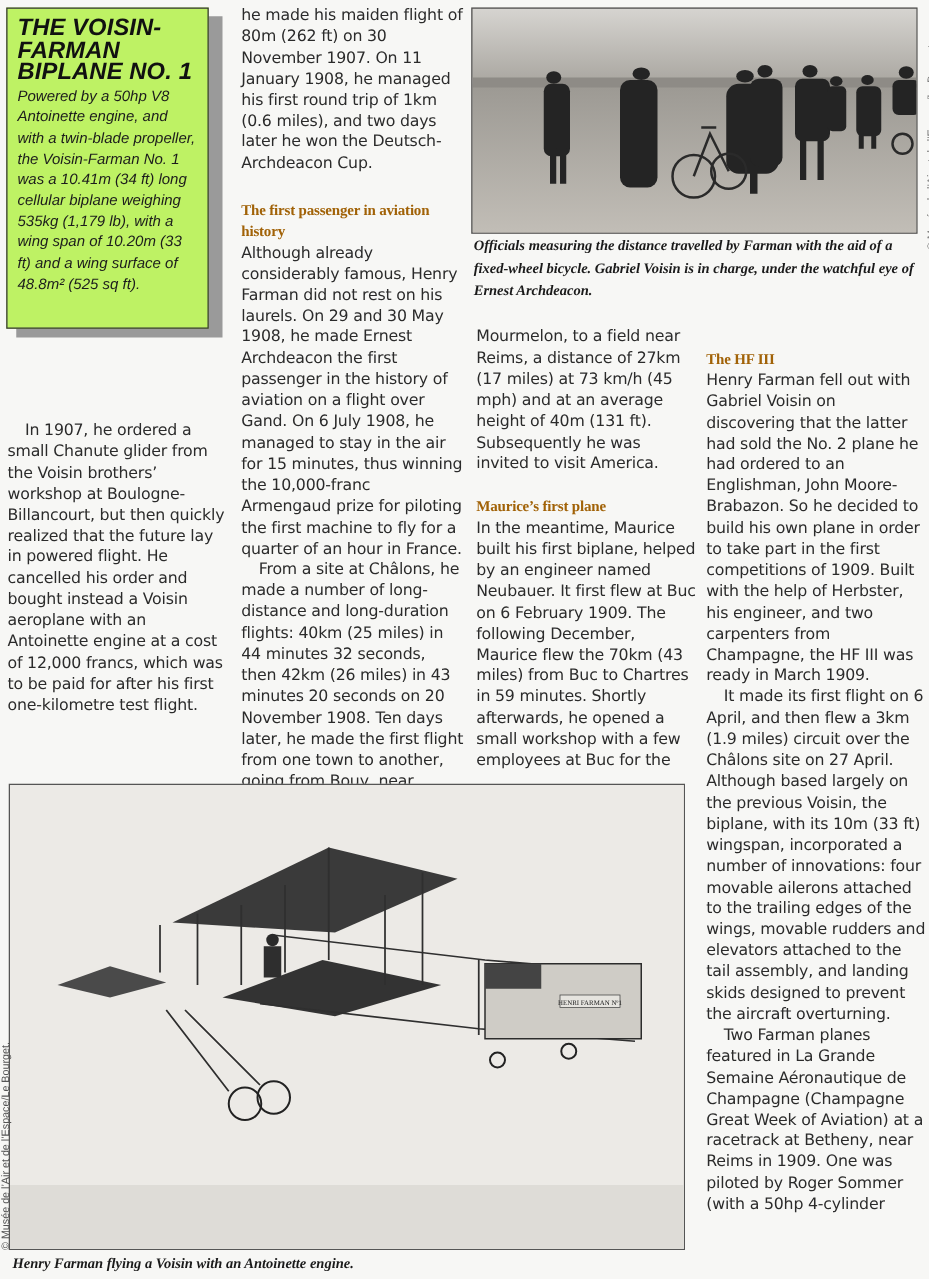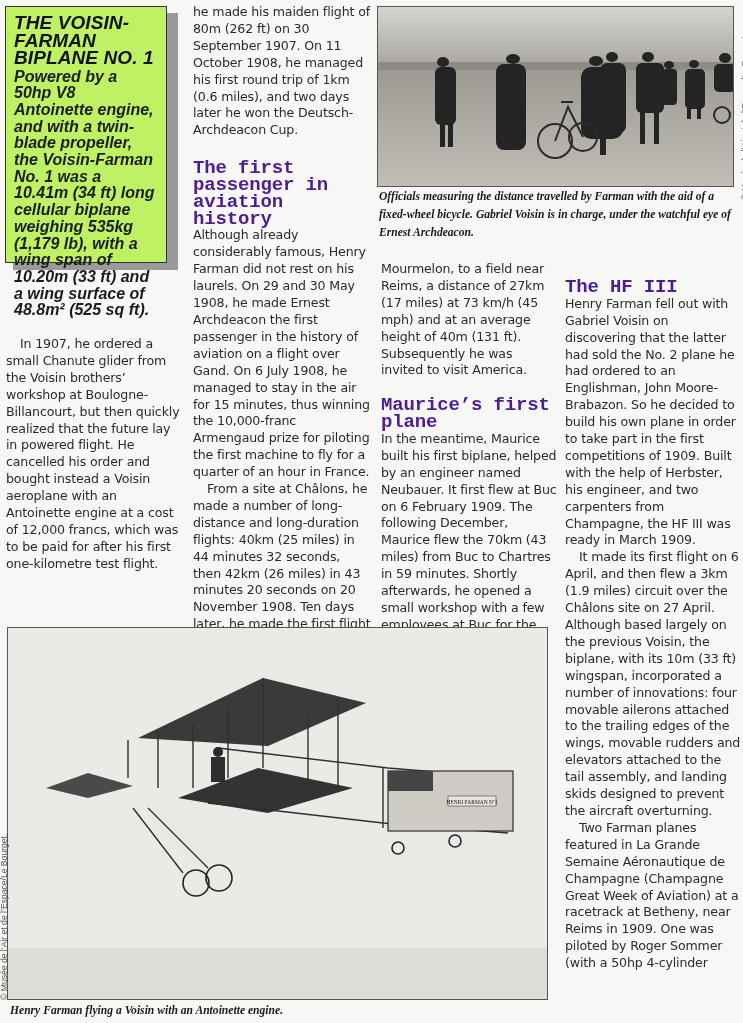--- a/index.html
+++ b/index.html
@@ -8,37 +8,37 @@
     background:#f7f7f5; color:#2a2a2a;
     font-family:"DejaVu Sans", "Liberation Sans", sans-serif;
   }
   .abs { position:absolute; }
   .body-text {
     font-size:12.6px; line-height:16.9px; letter-spacing:-0.15px; color:#2b2b2b;
   }
   .body-text p { margin:0; }
   .indent { text-indent:14px; }
   .heading {
-    font-family:Liberation Mono, monospace; font-weight:bold;
-    font-size:19px; line-height:16.8px; color:#4c1d95; margin:0;
+    font-family:Liberation Serif, serif; font-weight:bold;
+    font-size:12px; line-height:16.8px; color:#a16207; margin:0;
   }
   
   .sidebar-shadow { background:#9a9a9a; }
   .sidebar-box {
     background:#bef264; border:1.5px solid #333; box-sizing:border-box;
     padding:7px 8px 8px 8px;
   }
   .sidebar-title {
     font-family:"Liberation Sans", sans-serif; font-weight:900; font-style:italic;
     font-size:19px; line-height:17.5px; color:#111; letter-spacing:0.1px;
     text-transform:uppercase; margin:0 0 2px 0;
   }
   .sidebar-text {
-    font-family:"Liberation Sans", sans-serif; font-weight:bold; font-style:italic;
-    font-size:16px; line-height:16.7px; color:#1c1c1c;
+    font-family:"Liberation Sans", sans-serif; font-weight:normal; font-style:italic;
+    font-size:12px; line-height:16.7px; color:#1c1c1c;
   }
   .caption {
     font-family:Liberation Serif, serif; font-weight:bold; font-style:italic;
     font-size:11.6px; line-height:18px; color:#1a1a1a;
   }
   .photo { border:1px solid #555; box-sizing:border-box; overflow:hidden; }
   .credit {
     font-family:"Liberation Sans", sans-serif; font-size:8.6px; color:#555;
     white-space:nowrap; transform-origin:left top;
   }
@@ -50,21 +50,21 @@
 <div class="abs sidebar-box" style="left:5px; top:6px; width:162px; height:257px;">
   <h2 class="sidebar-title">THE VOISIN-FARMAN BIPLANE NO. 1</h2>
   <div class="sidebar-text">Powered by a 50hp V8 Antoinette engine, and with a twin-blade propeller, the Voisin-Farman No. 1 was a 10.41m (34 ft) long cellular biplane weighing 535kg (1,179 lb), with a wing span of 10.20m (33 ft) and a wing surface of 48.8m² (525 sq ft).</div>
 </div>
 
 <div class="abs body-text" style="left:6px; top:293px; width:176px;margin-top:43px;">
   <p class="indent">In 1907, he ordered a small Chanute glider from the Voisin brothers’ workshop at Boulogne-Billancourt, but then quickly realized that the future lay in powered flight. He cancelled his order and bought instead a Voisin aeroplane with an Antoinette engine at a cost of 12,000 francs, which was to be paid for after his first one-kilometre test flight.</p>
 </div>
 
 <div class="abs body-text" style="left:193px; top:4px; width:178px;">
-  <p>he made his maiden flight of 80m (262 ft) on 30 September 1907. On 11 October 1908, he managed his first round trip of 1km (0.6 miles), and two days later he won the Deutsch-Archdeacon Cup.</p>
+  <p>he made his maiden flight of 80m (262 ft) on 30 November 1907. On 11 January 1908, he managed his first round trip of 1km (0.6 miles), and two days later he won the Deutsch-Archdeacon Cup.</p>
   <h3 class="heading" style="margin-top:21px;">The first passenger in aviation history</h3>
   <p>Although already considerably famous, Henry Farman did not rest on his laurels. On 29 and 30 May 1908, he made Ernest Archdeacon the first passenger in the history of aviation on a flight over Gand. On 6 July 1908, he managed to stay in the air for 15 minutes, thus winning the 10,000-franc Armengaud prize for piloting the first machine to fly for a quarter of an hour in France.</p>
   <p class="indent">From a site at Châlons, he made a number of long-distance and long-duration flights: 40km (25 miles) in 44 minutes 32 seconds, then 42km (26 miles) in 43 minutes 20 seconds on 20 November 1908. Ten days later, he made the first flight from one town to another, going from Bouy, near</p>
 </div>
 
 <div class="abs photo" style="left:377px; top:6px; width:357px; height:181px; background:#b9b6b0;">
   <svg width="357" height="181" viewBox="0 0 357 181">
     <defs>
       <linearGradient id="sky" x1="0" y1="0" x2="0" y2="1">
         <stop offset="0" stop-color="#d6d4d0"></stop>

